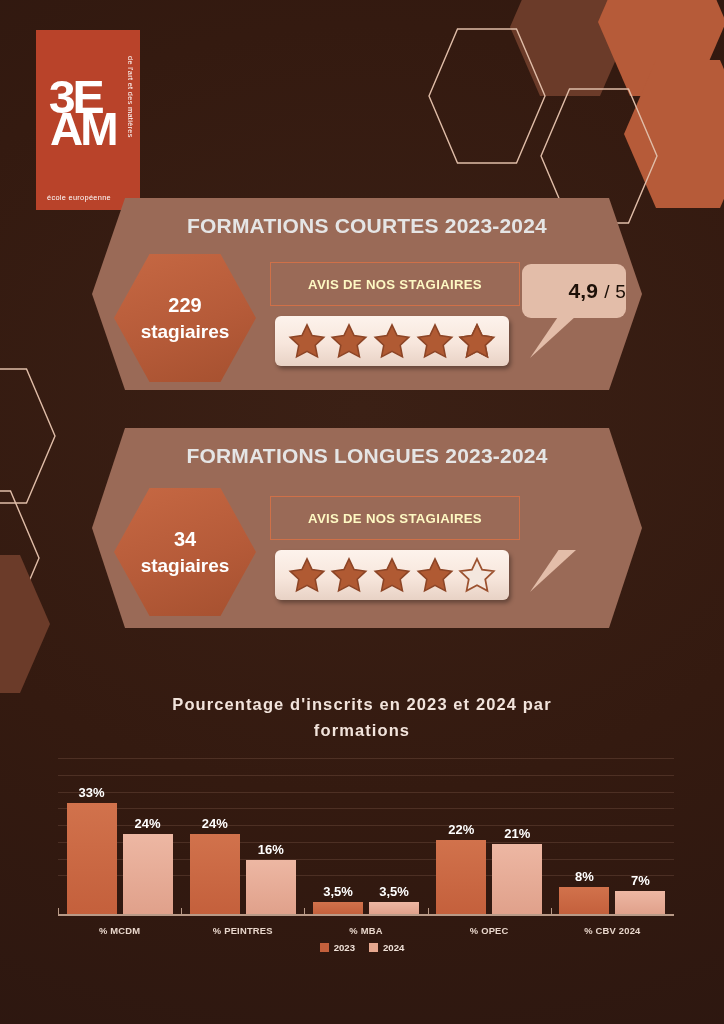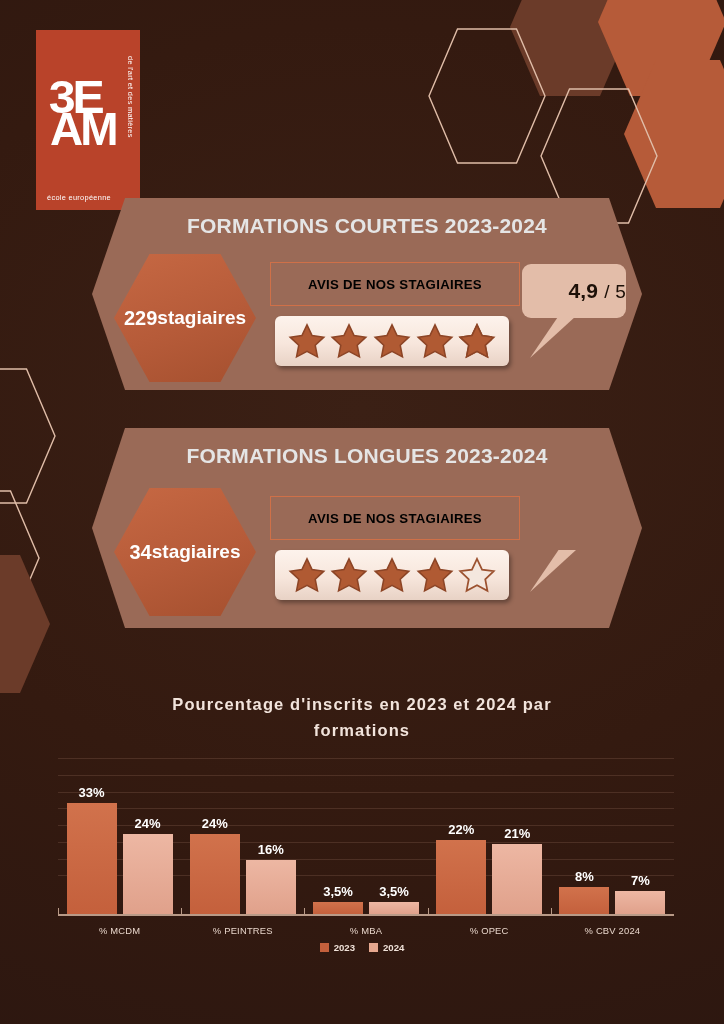--- a/index.html
+++ b/index.html
@@ -105,21 +105,21 @@
 
   .stat-hex {
     position: absolute;
     left: 22px;
     top: 56px;
     width: 142px;
     height: 128px;
     background: linear-gradient(160deg, #c66843 0%, #b65b39 55%, #a5502f 100%);
     clip-path: polygon(25% 0%, 75% 0%, 100% 50%, 75% 100%, 25% 100%, 0% 50%);
     display: flex;
-    flex-direction: row;
+    flex-direction: column;
     align-items: center;
     justify-content: center;
     color: #ffffff;
     font-weight: bold;
     font-size: 19px;
     line-height: 1.35;
     text-align: center;
   }
   .stat-hex .num { font-size: 20px; }
 
@@ -128,21 +128,21 @@
     left: 178px;
     top: 64px;
     width: 250px;
     height: 44px;
     border: 1.3px solid #cf7048;
     display: flex;
     align-items: center;
     justify-content: center;
   }
   .avis-box span {
-    color: #000000;
+    color: #fef9c3;
     font-size: 13.2px;
     font-weight: bold;
     letter-spacing: .3px;
   }
 
   .stars-box {
     position: absolute;
     left: 183px;
     top: 118px;
     width: 234px;
@@ -257,20 +257,21 @@
   }
   .cat-label {
     position: absolute;
     bottom: -22px;
     left: 0; right: 0;
     text-align: center;
     color: #e8d6cb;
     font-size: 9.4px;
     letter-spacing: .2px;
     white-space: nowrap;
+    font-weight: bold;
   }
 
   #legend {
     position: absolute;
     top: 942px;
     left: 0; right: 0;
     display: flex;
     justify-content: center;
     gap: 14px;
     align-items: center;

